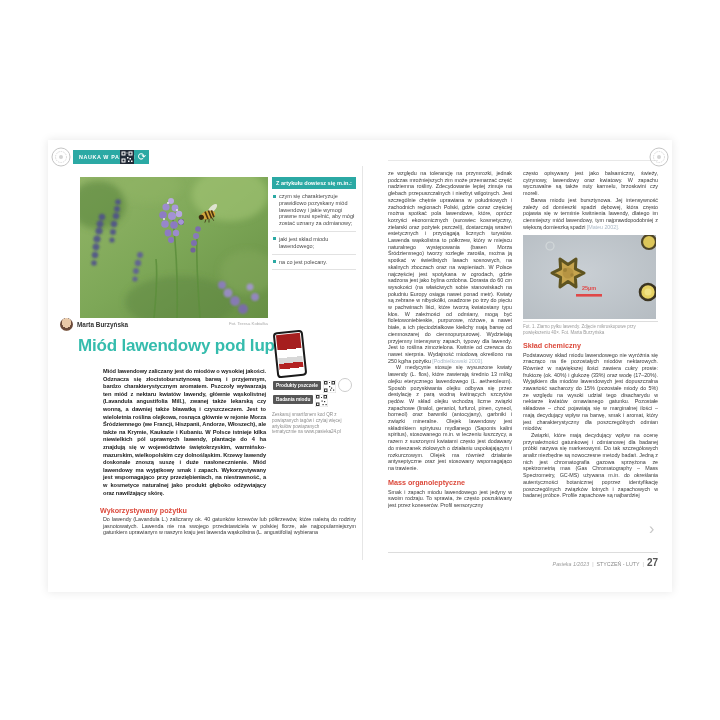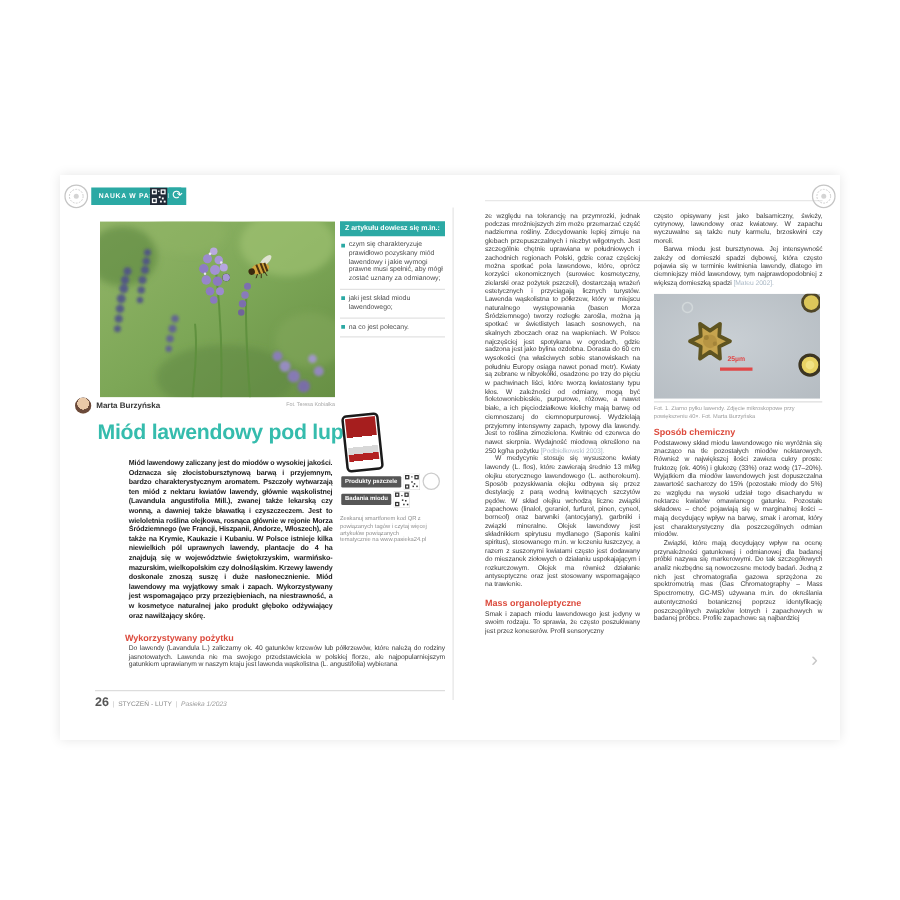--- a/index.html
+++ b/index.html
@@ -269,27 +269,20 @@
               <rect x="10.5" y="10" width="1.2" height="1.2"></rect>
               <rect x="6" y="3" width="1" height="1"></rect>
             </g>
           </svg></span>
     </div>
     <p class="qrnote">Zeskanuj smartfonem kod QR z powiązanych tagów i czytaj więcej artykułów powiązanych tematycznie na www.pasieka24.pl</p>
 
     <h2 class="redhead rh1">Wykorzystywany pożytku</h2>
     <p class="bodytext body1">Do lawendy (Lavandula L.) zaliczamy ok. 40 gatunków krzewów lub półkrzewów, które należą do rodziny jasnotowatych. Lawenda nie ma swojego przedstawiciela w polskiej florze, ale najpopularniejszym gatunkiem uprawianym w naszym kraju jest lawenda wąskolistna (L. angustifolia) wybierana</p>
 
-    <footer class="folio fl">
-      <span class="pagenum">26</span>
-      <span class="sep">|</span>
-      <span>STYCZEŃ - LUTY</span>
-      <span class="sep">|</span>
-      <span class="issue">Pasieka 1/2023</span>
-    </footer>
 
     <div class="seal r">
       <svg viewBox="0 0 20 20" width="20" height="20">
           <circle cx="10" cy="10" r="9" fill="none" stroke="#c5c5c5" stroke-width="1"></circle>
           <circle cx="10" cy="10" r="5.5" fill="none" stroke="#cfcfcf" stroke-width=".8" stroke-dasharray="1.5 1"></circle>
           <circle cx="10" cy="10" r="2" fill="#d4d4d4"></circle>
         </svg>
     </div>
 
     <div class="col col1">
@@ -317,21 +310,28 @@
           <circle cx="42" cy="35" r="2" fill="#8f742f" opacity=".6"></circle>
           <circle cx="49" cy="40" r="1.8" fill="#8f742f" opacity=".5"></circle>
           <circle cx="126" cy="7" r="7" fill="#dcc65a" stroke="#4f4628" stroke-width="2.2"></circle>
           <circle cx="125" cy="57" r="8" fill="#e7d264" stroke="#3c3522" stroke-width="2.6"></circle>
           <circle cx="125" cy="57" r="3.5" fill="#f1e283"></circle>
           <rect x="53" y="59" width="26" height="2.6" fill="#E04848"></rect>
         </svg>
         <span class="scale-label">25µm</span>
       </figure>
       <figcaption class="figcap">Fot. 1. Ziarno pyłku lawendy. Zdjęcie mikroskopowe przy powiększeniu 40×. Fot. Marta Burzyńska</figcaption>
-      <h2 class="redhead" style="margin-top:2px">Sposób chemiczny</h2>
+      <h2 class="redhead" style="margin-top:2px">Skład chemiczny</h2>
       <p class="bodytext">Podstawowy skład miodu lawendowego nie wyróżnia się znacząco na tle pozostałych miodów nektarowych. Również w największej ilości zawiera cukry proste: fruktozę (ok. 40%) i glukozę (33%) oraz wodę (17–20%). Wyjątkiem dla miodów lawendowych jest dopuszczalna zawartość sacharozy do 15% (pozostałe miody do 5%) ze względu na wysoki udział tego disacharydu w nektarze kwiatów omawianego gatunku. Pozostałe składowe – choć pojawiają się w marginalnej ilości – mają decydujący wpływ na barwę, smak i aromat, który jest charakterystyczny dla poszczególnych odmian miodów.</p>
       <p class="bodytext ind">Związki, które mają decydujący wpływ na ocenę przynależności gatunkowej i odmianowej dla badanej próbki nazywa się markerowymi. Do tak szczegółowych analiz niezbędne są nowoczesne metody badań. Jedną z nich jest chromatografia gazowa sprzężona ze spektrometrią mas (Gas Chromatography – Mass Spectrometry, GC-MS) używana m.in. do określania autentyczności botanicznej poprzez identyfikację poszczególnych związków lotnych i zapachowych w badanej próbce. Profile zapachowe są najbardziej</p>
     </div>
 
     <span class="chevron">›</span>
 
+    <footer class="folio fr">
+      <span class="issue">Pasieka 1/2023</span>
+      <span class="sep">|</span>
+      <span>STYCZEŃ - LUTY</span>
+      <span class="sep">|</span>
+      <span class="pagenum">27</span>
+    </footer>
   </div>
 </div>
 
 </body></html>

